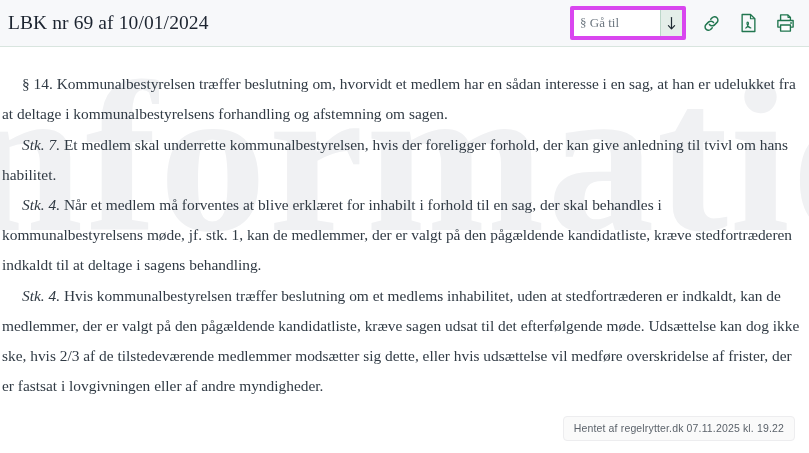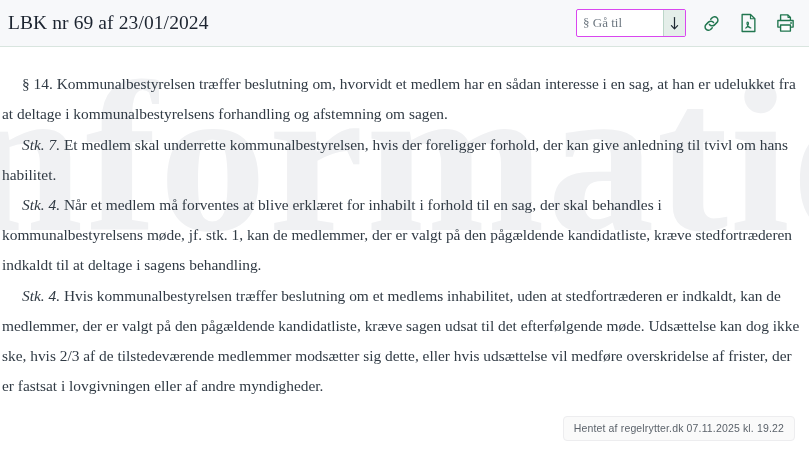--- a/index.html
+++ b/index.html
@@ -51,21 +51,21 @@
     display: flex;
     align-items: center;
     gap: 13px;
   }
 
   
   .goto-wrap {
     display: flex;
     align-items: stretch;
     height: 26px;
-    border: 1px solid #d946ef;
+    border: 4px solid #d946ef;
     border-radius: 2px;
     background: #ffffff;
     overflow: hidden;
   }
   .goto-input {
     border: 0;
     outline: 0;
     background: transparent;
     width: 74px;
     padding: 0 6px;
@@ -173,21 +173,21 @@
     letter-spacing: 0.15px;
     white-space: nowrap;
   }
 </style>
 </head>
 <body>
 
 <div class="page">
 
   <div class="header">
-    <div class="doc-title">LBK nr 69 af 23/01/2024</div>
+    <div class="doc-title">LBK nr 69 af 10/01/2024</div>
 
     <div class="header-tools">
 
       <div class="goto-wrap">
         <input class="goto-input" type="text" placeholder="§ Gå til" style="">
         <button class="goto-btn">
           <svg width="13" height="15" viewBox="0 0 13 15" fill="none" stroke="currentColor" stroke-width="1.2" stroke-linecap="round" stroke-linejoin="round">
             <path d="M6.5 1.5 V12.5"></path>
             <path d="M3.4 9.6 L6.5 12.8 L9.6 9.6"></path>
           </svg>

